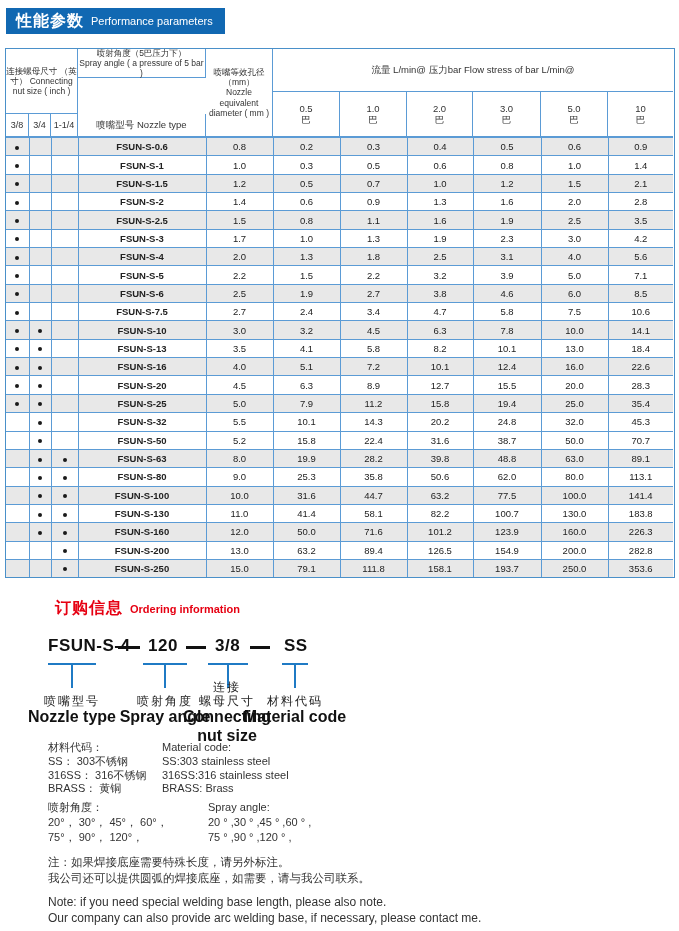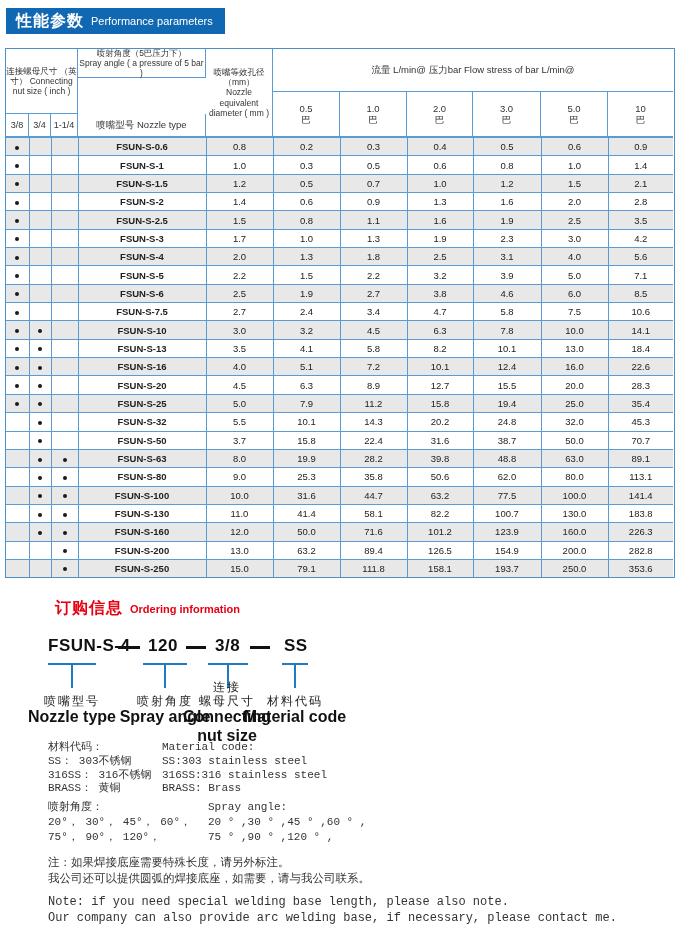--- a/index.html
+++ b/index.html
@@ -60,21 +60,21 @@
   .ord-title .zh{font-size:16px;font-weight:700;letter-spacing:1px;}
   .ord-title .en{font-size:11px;font-weight:700;}
   .code-part{position:absolute;top:636px;font-size:17px;font-weight:700;color:#111;letter-spacing:0.5px;}
   .code-dash{position:absolute;top:646px;height:2.5px;background:#111;}
   .tline{position:absolute;height:1.5px;background:#1f7ac4;}
   .tstem{position:absolute;width:1.5px;background:#1f7ac4;}
   .ord-label{position:absolute;width:130px;text-align:center;line-height:1.18;}
   .ord-label .zh{font-size:12px;color:#222;letter-spacing:2px;white-space:pre-line;}
   .ord-label .en{font-size:16px;font-weight:700;color:#111;white-space:pre-line;}
   
-  .txt{position:absolute;font-size:11px;color:#333;line-height:13.8px;white-space:pre-line;font-family:Liberation Mono, monospace;}
+  .txt{position:absolute;font-size:11px;color:#333;line-height:13.8px;white-space:pre-line;}
   .txt.sp{line-height:15px;}
   .txt.note-zh{font-size:11.5px;line-height:15.5px;color:#333;}
   .txt.note-en{font-size:12px;line-height:15.5px;color:#333;}
 </style>
 </head>
 <body>
 
 <div class="banner">
   <span class="banner-zh">性能参数</span>
   <span class="banner-en">Performance parameters</span>
@@ -351,21 +351,21 @@
             <td class="num">20.2</td>
             <td class="num">24.8</td>
             <td class="num">32.0</td>
             <td class="num">45.3</td>
           </tr>
           <tr>
             <td class="dotcell"></td>
             <td class="dotcell"><span class="dot"></span></td>
             <td class="dotcell"></td>
             <td class="model">FSUN-S-50</td>
-            <td class="num">3.7</td>
+            <td class="num">5.2</td>
             <td class="num">15.8</td>
             <td class="num">22.4</td>
             <td class="num">31.6</td>
             <td class="num">38.7</td>
             <td class="num">50.0</td>
             <td class="num">70.7</td>
           </tr>
           <tr class="stripe">
             <td class="dotcell"></td>
             <td class="dotcell"><span class="dot"></span></td>

